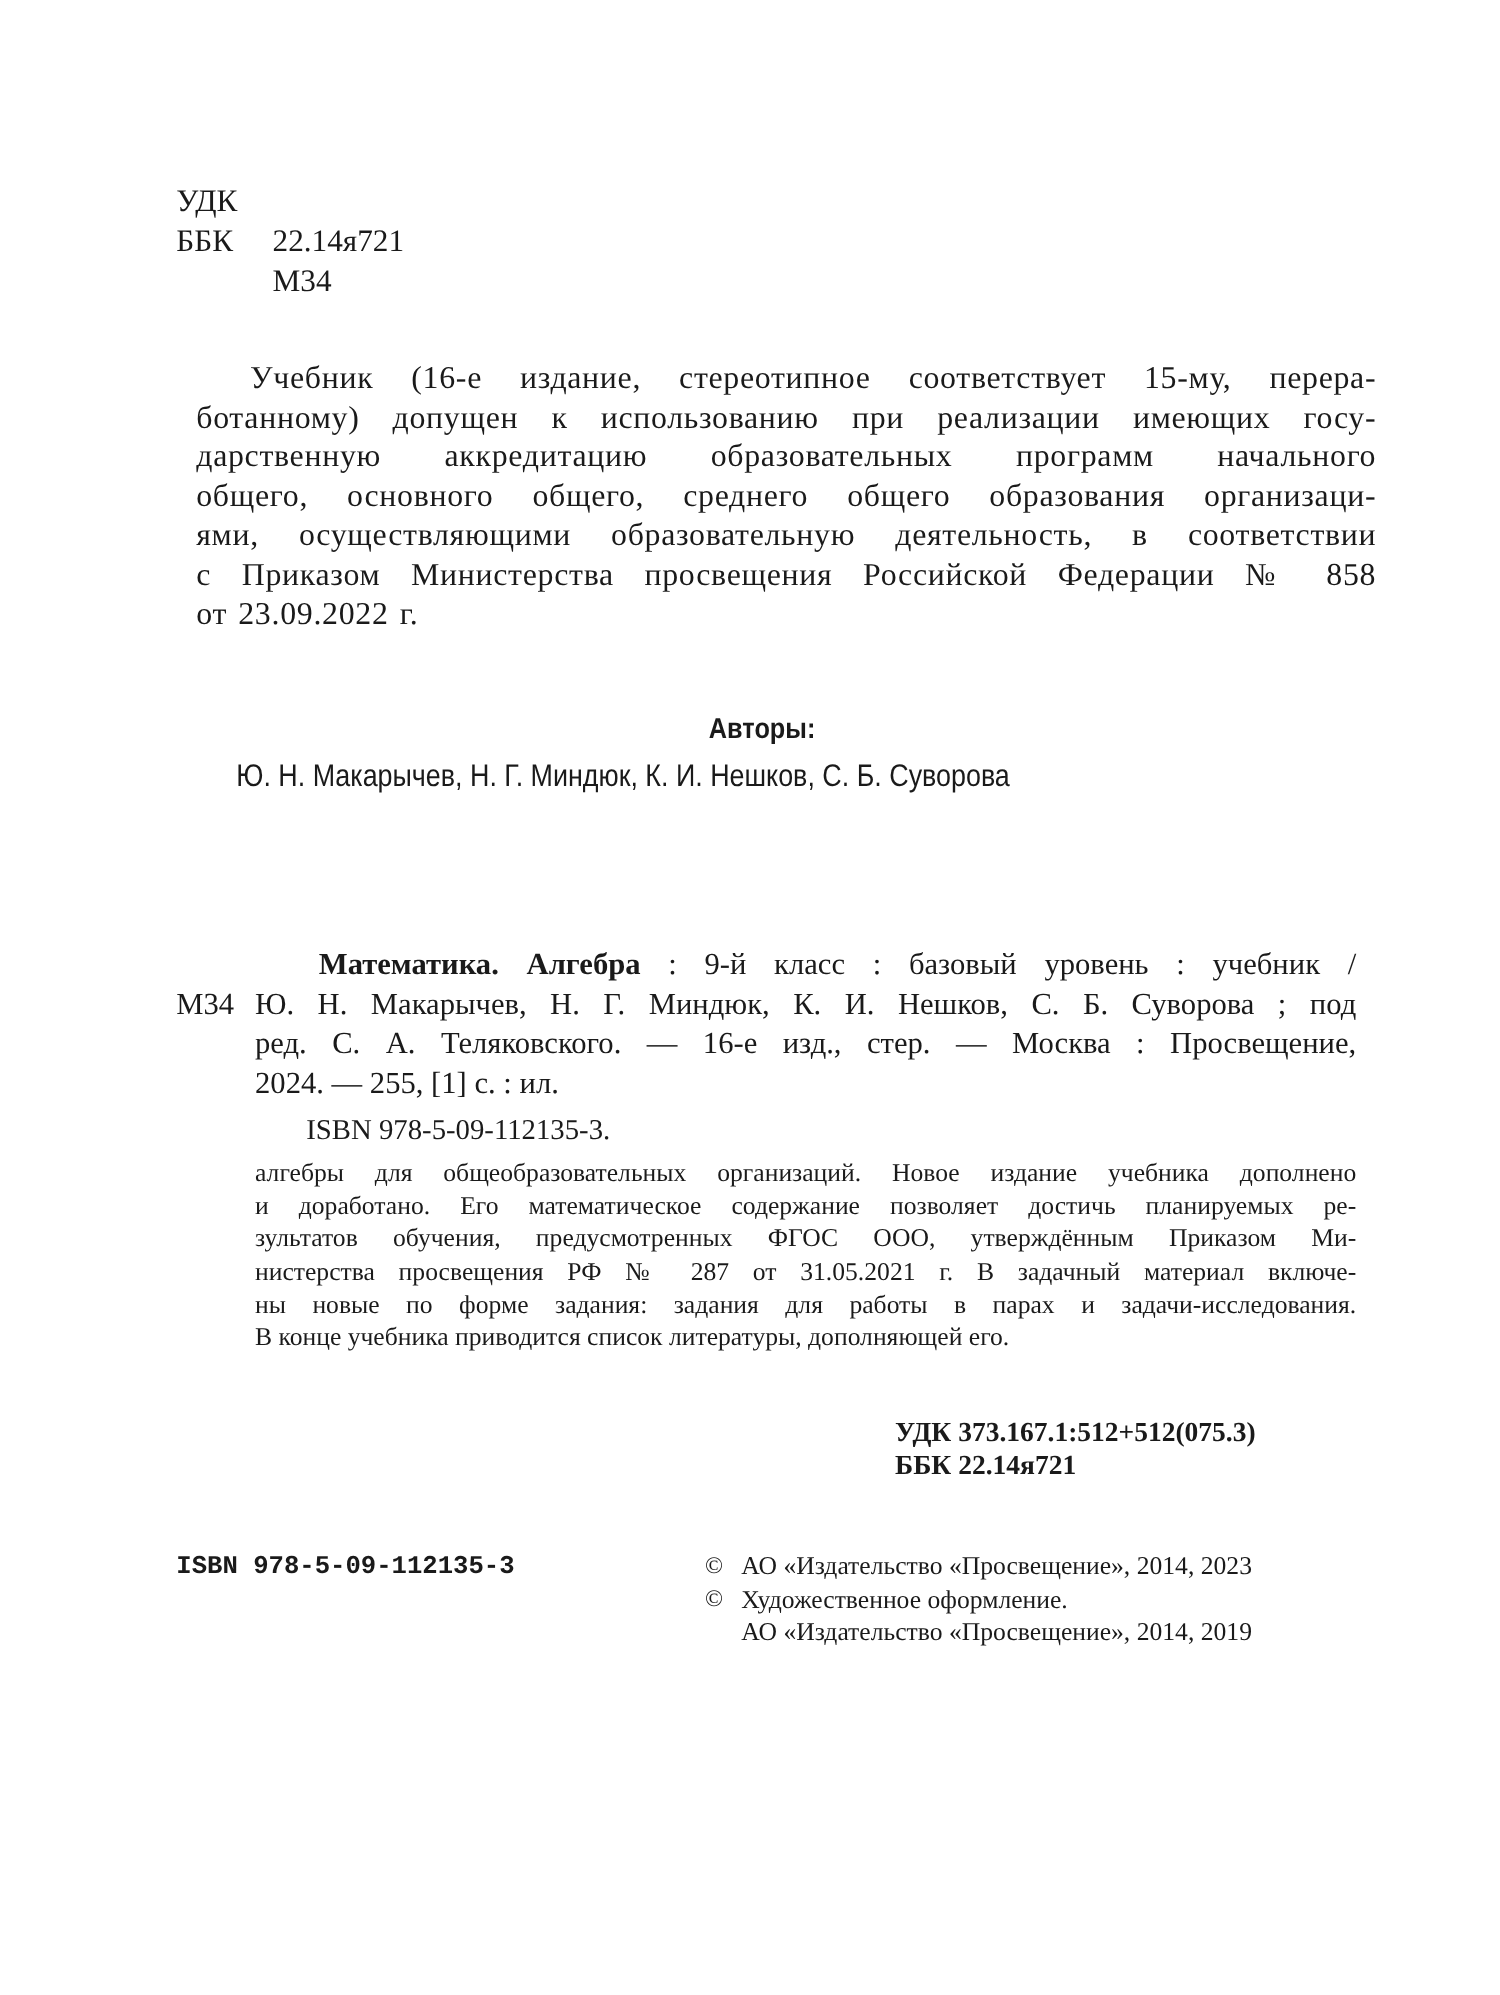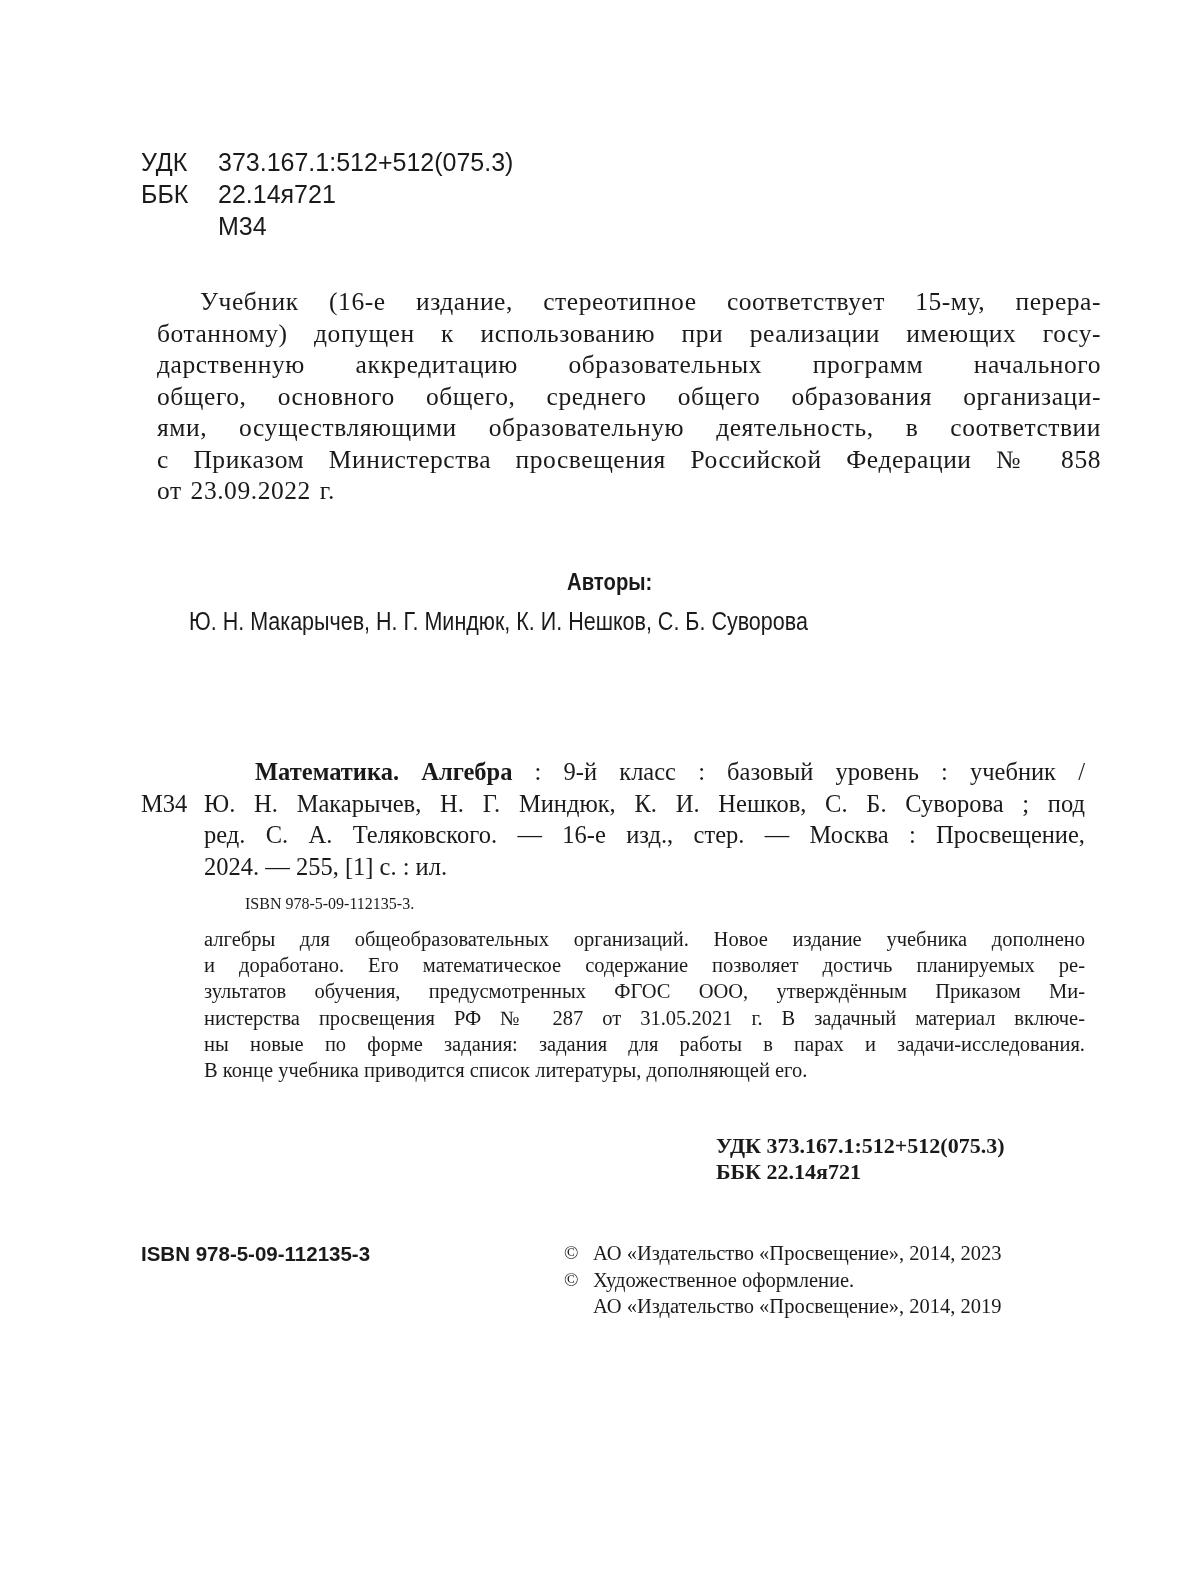--- a/index.html
+++ b/index.html
@@ -16,21 +16,21 @@
       font-family: "DejaVu Serif", "Liberation Serif", serif;
     }
     .abs { position: absolute; }
 
     
     .cls-block {
       left: 141px;
       top: 146px;
       font-size: 25px;
       line-height: 32px;
-      font-family: Liberation Sans, sans-serif;
+      font-family: Liberation Serif, serif;
     }
     .cls-row { display: flex; white-space: nowrap; }
     .cls-key { width: 77px; display: inline-block; }
     .cls-val { display: inline-block; }
 
     
     .approval {
       left: 141px;
       top: 270px;
       width: 944px;
@@ -90,21 +90,21 @@
     .card-l1 { left: 114px; top: 0; width: 830px; text-align: justify; text-align-last: justify; }
     .card-l2 { left: 63px; top: 31.5px; width: 881px; text-align: justify; text-align-last: justify; }
     .card-l3 { left: 63px; top: 63px; width: 881px; text-align: justify; text-align-last: justify; }
     .card-l4 { left: 63px; top: 94.5px; }
     .bold { font-weight: bold; }
 
     .card-isbn {
       left: 245px;
       top: 888px;
       font-family: "Liberation Serif", "DejaVu Serif", serif;
-      font-size: 16px;
+      font-size: 23px;
       line-height: 31px;
       white-space: nowrap;
     }
 
     
     .annotation {
       left: 204px;
       top: 926px;
       width: 881px;
       font-family: "Liberation Serif", "DejaVu Serif", serif;
@@ -128,21 +128,21 @@
       font-weight: bold;
       font-size: 22px;
       line-height: 26px;
       white-space: nowrap;
     }
 
     
     .isbn-bottom {
       left: 141px;
       top: 1241px;
-      font-family: Liberation Sans, sans-serif;
+      font-family: Liberation Mono, monospace;
       font-weight: bold;
       font-size: 20.5px;
       line-height: 26px;
       white-space: nowrap;
     }
 
     
     .copyright {
       left: 564px;
       top: 1240px;
@@ -154,21 +154,20 @@
     .copy-row { display: flex; }
     .copy-sym { width: 29px; display: inline-block; font-size: 19px; }
     .copy-text { display: inline-block; }
   </style>
 </head>
 <body>
 
 <div class="abs cls-block">
   <div class="cls-row">
     <span class="cls-key">УДК</span>
-    <span class="cls-val">373.167.1:512+512(075.3)</span>
   </div>
   <div class="cls-row">
     <span class="cls-key">ББК</span>
     <span class="cls-val">22.14я721</span>
   </div>
   <div class="cls-row">
     <span class="cls-key"></span>
     <span class="cls-val">М34</span>
   </div>
 </div>

